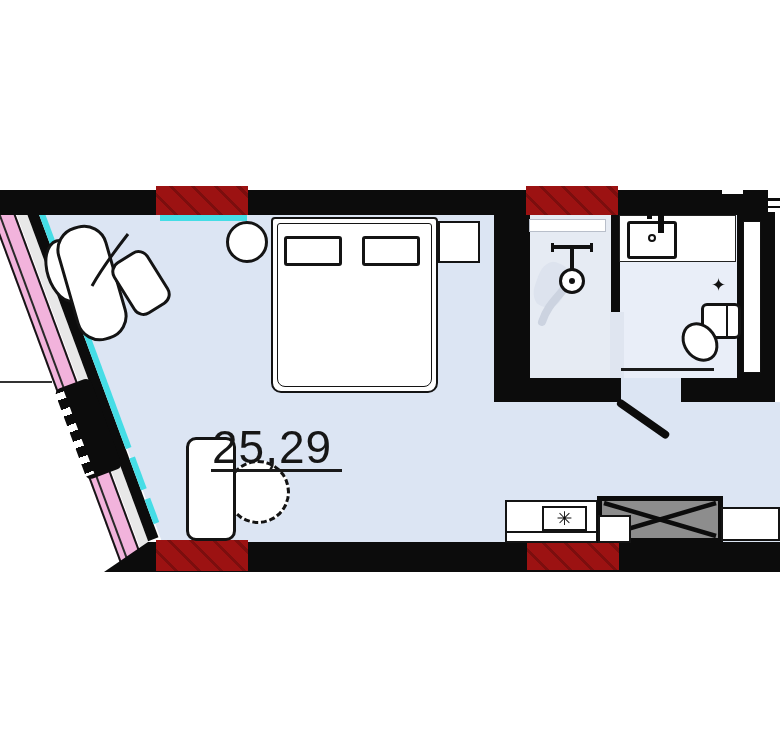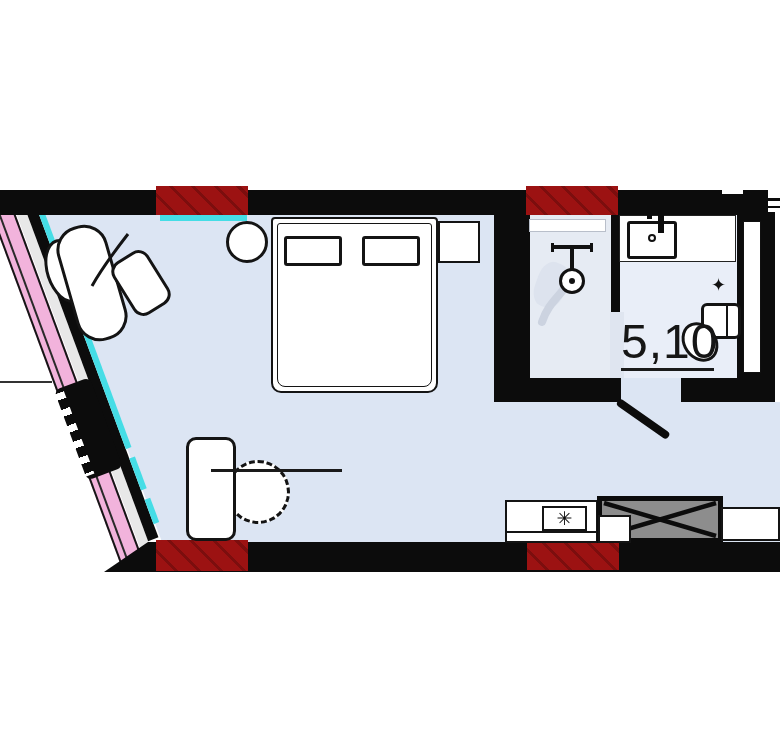--- a/index.html
+++ b/index.html
@@ -93,21 +93,20 @@
   <div class="abs" style="left:647px;top:214px;width:5px;height:5px;background:#0c0c0c;"></div>
   <div class="abs" style="left:648px;top:234px;width:8px;height:8px;border:2px solid #111;border-radius:50%;background:#fff;"></div>
 
   <div class="abs" style="left:701px;top:303px;width:40px;height:36px;background:#fff;border:3px solid #141414;border-radius:6px;">
     <div class="abs" style="left:22px;top:0;width:1.5px;height:100%;background:#141414;"></div>
   </div>
   <div class="abs" style="left:683px;top:321px;width:34px;height:42px;background:#fff;border:3.5px solid #141414;
               border-radius:50%;transform:rotate(-35deg);"></div>
   <div class="abs" style="left:711px;top:276px;font-size:18px;color:#111;line-height:1;">✦</div>
 
-  <div class="abs area-label" style="left:621px;top:318px;font-size:48px;">5,10</div>
   <div class="abs uline" style="left:621px;top:368px;width:93px;"></div>
 
   <div class="abs" style="left:46px;top:238px;width:40px;height:66px;background:#fff;border:3.5px solid #141414;
               border-radius:50%;transform:rotate(-18deg);"></div>
   <div class="abs" style="left:66px;top:224px;width:52px;height:118px;background:#fff;border:3.5px solid #141414;
               border-radius:24px;transform:rotate(-16deg);"></div>
   <div class="abs" style="left:120px;top:252px;width:42px;height:62px;background:#fff;border:3.5px solid #141414;
               border-radius:12px;transform:rotate(-32deg);"></div>
   <svg class="abs" style="left:86px;top:228px;" width="48" height="64" viewBox="0 0 48 64">
     <path d="M42 6 C 28 24, 16 40, 6 58" stroke="#141414" stroke-width="3" fill="none"></path>
@@ -120,20 +119,21 @@
     <div class="abs" style="left:4px;top:4px;right:4px;bottom:4px;border:1.5px solid #141414;border-radius:3px 3px 8px 8px;"></div>
     <div class="abs" style="left:11px;top:17px;width:58px;height:30px;background:#fff;border:3px solid #141414;border-radius:3px;"></div>
     <div class="abs" style="left:89px;top:17px;width:58px;height:30px;background:#fff;border:3px solid #141414;border-radius:3px;"></div>
   </div>
 
   <div class="abs" style="left:438px;top:221px;width:42px;height:42px;background:#fff;border:2.5px solid #141414;"></div>
 
   <div class="abs" style="left:226px;top:460px;width:64px;height:64px;background:#fff;border:3px dashed #141414;border-radius:50%;"></div>
   <div class="abs" style="left:186px;top:437px;width:50px;height:104px;background:#fff;border:3.5px solid #141414;border-radius:10px;"></div>
 
+  <div class="abs area-label" style="left:212px;top:424px;font-size:46px;">25,29</div>
   <div class="abs uline" style="left:211px;top:469px;width:131px;"></div>
 
   <div class="abs" style="left:505px;top:500px;width:93px;height:43px;background:#fff;border:2px solid #141414;">
     <div class="abs" style="left:0;top:29px;width:100%;height:1.5px;background:#141414;"></div>
   </div>
   <div class="abs" style="left:542px;top:506px;width:45px;height:25px;background:#fff;border:2.5px solid #141414;
               display:flex;align-items:center;justify-content:center;">
     <span style="font-size:19px;line-height:1;color:#0c0c0c;">✳</span>
   </div>
   <div class="abs" style="left:597px;top:496px;width:126px;height:47px;background:#8d8d8d;border:5px solid #0c0c0c;">

